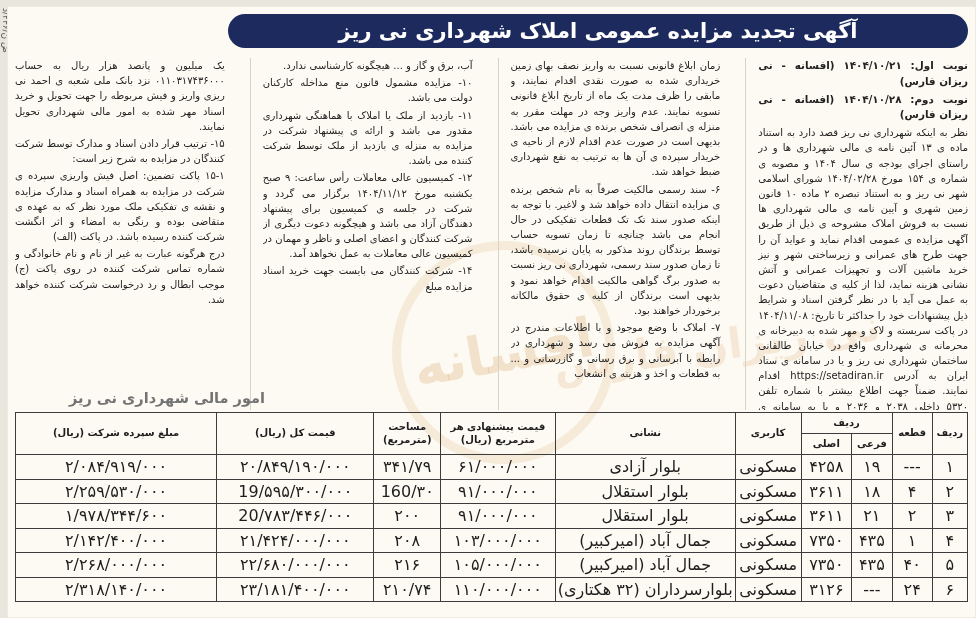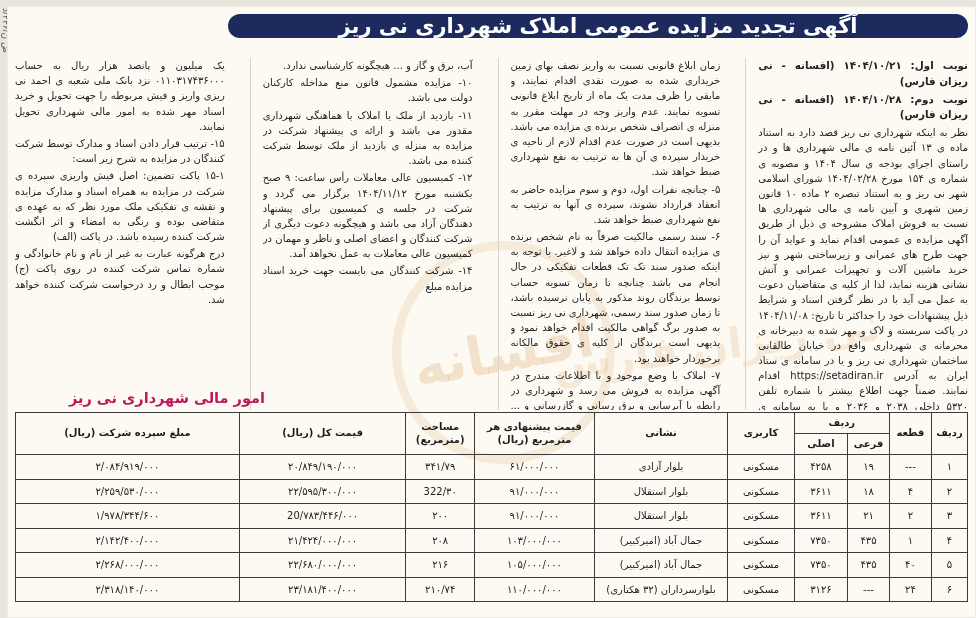--- a/index.html
+++ b/index.html
@@ -12,21 +12,21 @@
     position:absolute;left:7px;top:6px;right:0;bottom:0;
     background:#fcfaf3;
     box-shadow:inset 0 0 0 1px #eeebe1;
   }
   .corner-note{
     position:absolute;left:1px;top:8px;
     writing-mode:vertical-rl;
     font-size:9px;color:#555;letter-spacing:1px;
   }
   .title-ribbon{
-    position:absolute;top:8px;right:8px;width:740px;height:24px;
+    position:absolute;top:8px;right:8px;width:740px;height:34px;
     background:#1c2a5e;border-radius:18px;
     color:#ffffff;font-weight:bold;font-size:21px;
     display:flex;align-items:center;justify-content:center;
     letter-spacing:0.5px;
   }
   .watermark{position:absolute;inset:0;pointer-events:none;}
   .wm-circle{
     position:absolute;left:385px;top:235px;width:205px;height:205px;
     border:9px solid rgba(215,140,64,0.14);border-radius:50%;
     display:flex;align-items:center;justify-content:center;
@@ -45,34 +45,34 @@
   .column{
     flex:1 1 0;min-width:0;
     font-size:10px;line-height:1.52;color:#222;
     text-align:justify;overflow:hidden;
   }
   .column:not(:first-child){border-right:1px solid #d9d3c3;padding-right:25px;}
   .para{margin:0 0 2px 0;}
   .para.b{font-weight:bold;font-size:10.4px;}
   .finance-label{
     position:absolute;top:384px;left:62px;
-    color:#be185d;font-weight:bold;font-size:14.5px;white-space:nowrap;
+    color:#737373;font-weight:bold;font-size:14.5px;white-space:nowrap;
   }
   .auction-table{
     position:absolute;top:406px;right:8px;left:8px;
     border-collapse:collapse;direction:rtl;table-layout:fixed;
     background:transparent;
   }
   .auction-table th,.auction-table td{
     border:1px solid #3c3c3c;
     text-align:center;vertical-align:middle;
     color:#1d1d1d;padding:1px 2px;overflow:hidden;white-space:nowrap;
   }
   .auction-table th{font-weight:bold;font-size:10px;line-height:1.25;white-space:normal;height:18px;}
-  .auction-table td{font-size:10px;height:21.5px;}
+  .auction-table td{font-size:16px;height:21.5px;}
 </style>
 </head>
 <body>
 
 <div class="corner-note">ض ن/۲۴۶/د</div>
 
 <div class="page">
 
   <div class="watermark">
     <div class="wm-circle">
@@ -84,21 +84,20 @@
   <div class="title-ribbon">آگهی تجدید مزایده عمومی املاک شهرداری نی ریز</div>
 
   <div class="columns">
       <div class="column">
         <p class="para b">نوبت اول: ۱۴۰۴/۱۰/۲۱ (افسانه - نی ریزان فارس)</p>
         <p class="para b">نوبت دوم: ۱۴۰۴/۱۰/۲۸ (افسانه - نی ریزان فارس)</p>
         <p class="para">نظر به اینکه شهرداری نی ریز قصد دارد به استناد ماده ی ۱۳ آئین نامه ی مالی شهرداری ها و در راستای اجرای بودجه ی سال ۱۴۰۴ و مصوبه ی شماره ی ۱۵۴ مورخ ۱۴۰۴/۰۲/۲۸ شورای اسلامی شهر نی ریز و به استناد تبصره ۲ ماده ۱۰ قانون زمین شهری و آیین نامه ی مالی شهرداری ها نسبت به فروش املاک مشروحه ی ذیل از طریق آگهی مزایده ی عمومی اقدام نماید و عواید آن را جهت طرح های عمرانی و زیرساختی شهر و نیز خرید ماشین آلات و تجهیزات عمرانی و آتش نشانی هزینه نماید، لذا از کلیه ی متقاضیان دعوت به عمل می آید با در نظر گرفتن اسناد و شرایط ذیل پیشنهادات خود را حداکثر تا تاریخ: ۱۴۰۴/۱۱/۰۸ در پاکت سربسته و لاک و مهر شده به دبیرخانه ی محرمانه ی شهرداری واقع در خیابان طالقانی ساختمان شهرداری نی ریز و یا در سامانه ی ستاد ایران به آدرس https://setadiran.ir اقدام نمایند. ضمناً جهت اطلاع بیشتر با شماره تلفن ۵۳۲۰ داخلی ۲۰۳۸ و ۲۰۳۶ و یا به سامانه ی شفافیت شهرداری نی ریز به آدرس Shafafiat.neyriz.ir مراجعه فرمایید.</p>
       </div>
       <div class="column">
         <p class="para">زمان ابلاغ قانونی نسبت به واریز نصف بهای زمین خریداری شده به صورت نقدی اقدام نمایند، و مابقی را ظرف مدت یک ماه از تاریخ ابلاغ قانونی تسویه نمایند. عدم واریز وجه در مهلت مقرر به منزله ی انصراف شخص برنده ی مزایده می باشد. بدیهی است در صورت عدم اقدام لازم از ناحیه ی خریدار سپرده ی آن ها به ترتیب به نفع شهرداری ضبط خواهد شد.</p>
-        <p class="para">۵- چنانچه نفرات اول، دوم و سوم مزایده حاضر به انعقاد قرارداد نشوند، سپرده ی آنها به ترتیب به نفع شهرداری ضبط خواهد شد.</p>
         <p class="para">۶- سند رسمی مالکیت صرفاً به نام شخص برنده ی مزایده انتقال داده خواهد شد و لاغیر. با توجه به اینکه صدور سند تک تک قطعات تفکیکی در حال انجام می باشد چنانچه تا زمان تسویه حساب توسط برندگان روند مذکور به پایان نرسیده باشد، تا زمان صدور سند رسمی، شهرداری نی ریز نسبت به صدور برگ گواهی مالکیت اقدام خواهد نمود و بدیهی است برندگان از کلیه ی حقوق مالکانه برخوردار خواهند بود.</p>
         <p class="para">۷- املاک با وضع موجود و با اطلاعات مندرج در آگهی مزایده به فروش می رسد و شهرداری در رابطه با آبرسانی و برق رسانی و گازرسانی و ... به قطعات و اخذ و هزینه ی انشعاب</p>
       </div>
       <div class="column">
         <p class="para">آب، برق و گاز و ... هیچگونه کارشناسی ندارد.</p>
         <p class="para">۱۰- مزایده مشمول قانون منع مداخله کارکنان دولت می باشد.</p>
         <p class="para">۱۱- بازدید از ملک یا املاک با هماهنگی شهرداری مقدور می باشد و ارائه ی پیشنهاد شرکت در مزایده به منزله ی بازدید از ملک توسط شرکت کننده می باشد.</p>
         <p class="para">۱۲- کمیسیون عالی معاملات رأس ساعت: ۹ صبح یکشنبه مورخ ۱۴۰۴/۱۱/۱۲ برگزار می گردد و شرکت در جلسه ی کمیسیون برای پیشنهاد دهندگان آزاد می باشد و هیچگونه دعوت دیگری از شرکت کنندگان و اعضای اصلی و ناظر و مهمان در کمیسیون عالی معاملات به عمل نخواهد آمد.</p>
         <p class="para">۱۴- شرکت کنندگان می بایست جهت خرید اسناد مزایده مبلغ</p>
       </div>
@@ -156,22 +155,22 @@
           <td>۲/۰۸۴/۹۱۹/۰۰۰</td>
         </tr>
         <tr>
           <td>۲</td>
           <td>۴</td>
           <td>۱۸</td>
           <td>۳۶۱۱</td>
           <td>مسکونی</td>
           <td>بلوار استقلال</td>
           <td>۹۱/۰۰۰/۰۰۰</td>
-          <td>322/۳۰</td>
-          <td>۲۲/۵۹۵/۳۰۰/۰۰۰</td>
+          <td>160/۳۰</td>
+          <td>19/۵۹۵/۳۰۰/۰۰۰</td>
           <td>۲/۲۵۹/۵۳۰/۰۰۰</td>
         </tr>
         <tr>
           <td>۳</td>
           <td>۲</td>
           <td>۲۱</td>
           <td>۳۶۱۱</td>
           <td>مسکونی</td>
           <td>بلوار استقلال</td>
           <td>۹۱/۰۰۰/۰۰۰</td>

